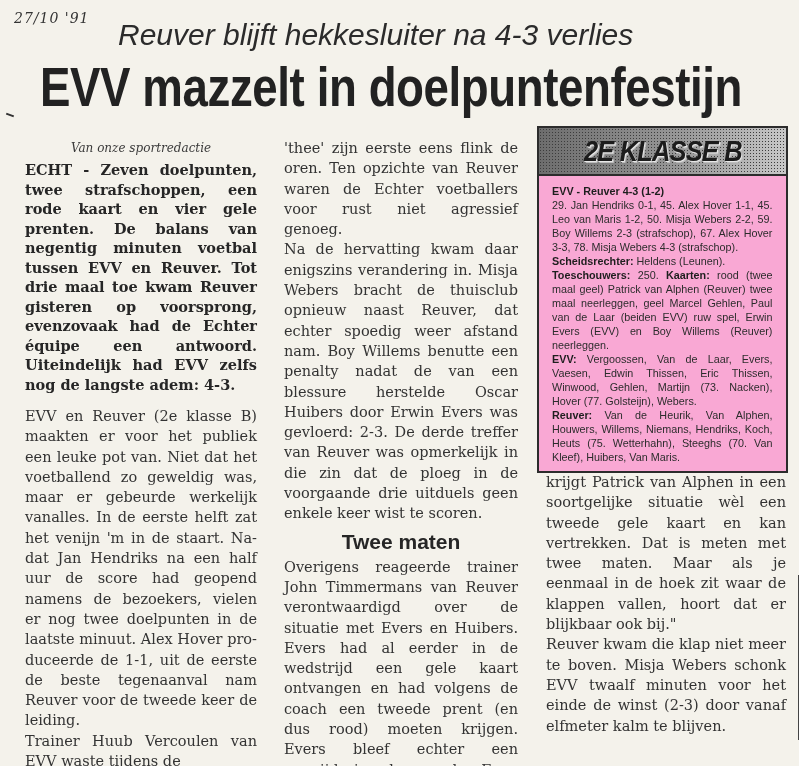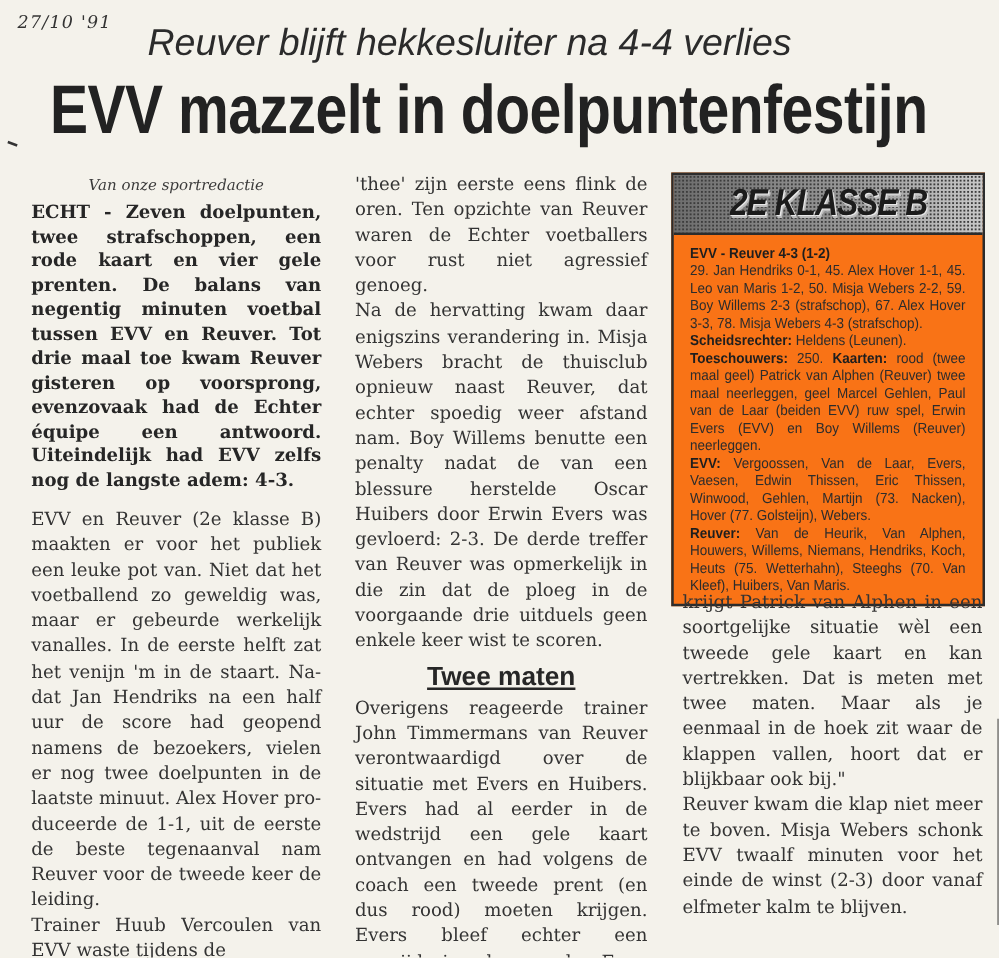--- a/index.html
+++ b/index.html
@@ -43,25 +43,25 @@
       text-align: justify; margin: 0; color: #262626;
     }
     .body-text {
       font-size: 14.5px; line-height: 20.3px; text-align: justify;
       margin: 0; color: #333;
       hyphens: manual;
     }
     .gap { height: 12px; }
     .subhead {
       font-family: "Liberation Sans", sans-serif; font-weight: bold;
-      font-size: 21px; text-align: center; margin: 6px 0 3px 0; color: #262626; text-decoration: underline;
+      font-size: 21px; text-align: center; margin: 6px 0 3px 0; color: #262626;
     }
     .box {
-      position: absolute; left: 537px; top: 138px; width: 247px; height: 343px;
-      border: 2px solid #2c2c2c; background: #f97316;
+      position: absolute; left: 537px; top: 126px; width: 247px; height: 343px;
+      border: 2px solid #2c2c2c; background: #f9a8d4;
     }
     .box-header {
       height: 46px;
       background-color: #8a8a8a;
       background-image:
         radial-gradient(#3c3c3c 0.8px, transparent 1px),
         linear-gradient(90deg, #6d6d6d 0%, #9a9a9a 60%, #c8c8c8 100%);
       background-size: 3px 3px, 100% 100%;
       border-bottom: 2px solid #2c2c2c;
       display: flex; align-items: center; justify-content: center;
@@ -88,21 +88,21 @@
   </style>
 </head>
 <body>
 
 <div class="page">
 
   <div class="mark"></div>
 
   <div class="handnote">27/10 '91</div>
 
-  <div class="kicker">Reuver blijft hekkesluiter na 4-4 verlies</div>
+  <div class="kicker">Reuver blijft hekkesluiter na 4-3 verlies</div>
 
   <div class="headline">EVV mazzelt in doelpuntenfestijn</div>
 
   <div class="col col1">
     <p class="byline">Van onze sportredactie</p>
     <p class="lead">ECHT - Zeven doelpunten, twee strafschoppen, een rode kaart en vier gele prenten. De balans van negentig minuten voetbal tussen EVV en Reuver. Tot drie maal toe kwam Reuver gisteren op voorsprong, evenzovaak had de Echter équipe een antwoord. Uiteindelijk had EVV zelfs nog de langste adem: 4-3.</p>
     <div class="gap"></div>
     <p class="body-text">EVV en Reuver (2e klasse B) maakten er voor het publiek een leuke pot van. Niet dat het voetballend zo geweldig was, maar er ge­beurde werkelijk vanalles. In de eerste helft zat het venijn 'm in de staart. Na­dat Jan Hendriks na een half uur de score had ge­opend namens de bezoe­kers, vielen er nog twee doelpunten in de laatste minuut. Alex Hover pro­duceerde de 1-1, uit de eerste de beste tegenaan­val nam Reuver voor de tweede keer de leiding.</p>
     <p class="body-text">Trainer Huub Vercoulen van EVV waste tijdens de</p>
   </div>

